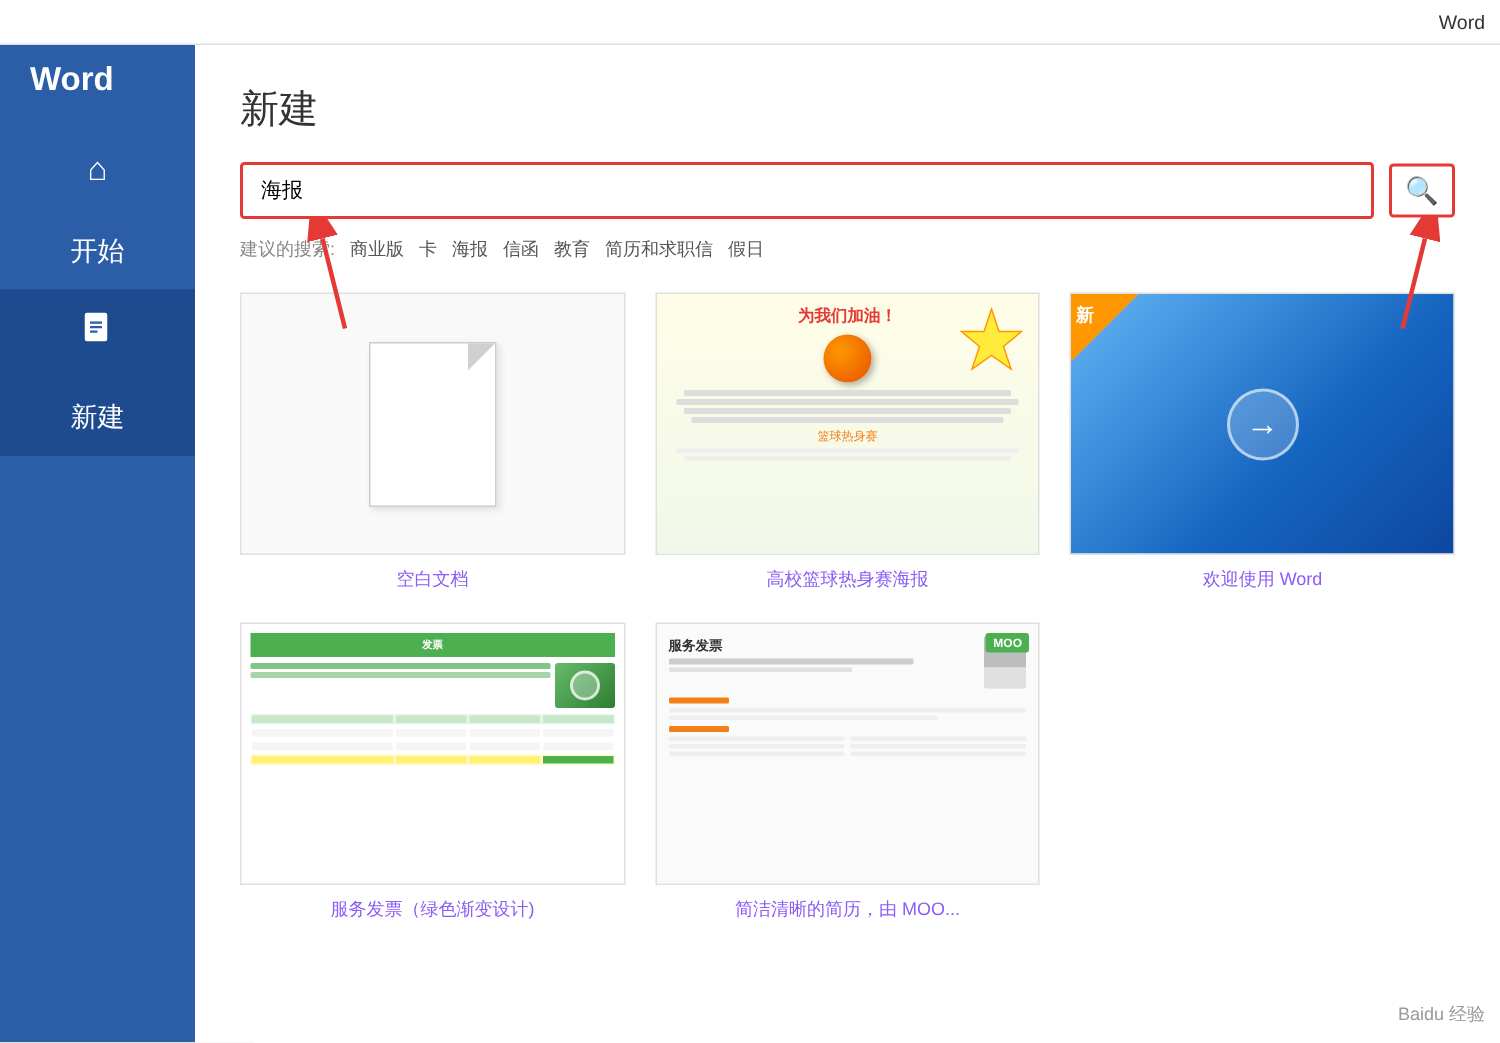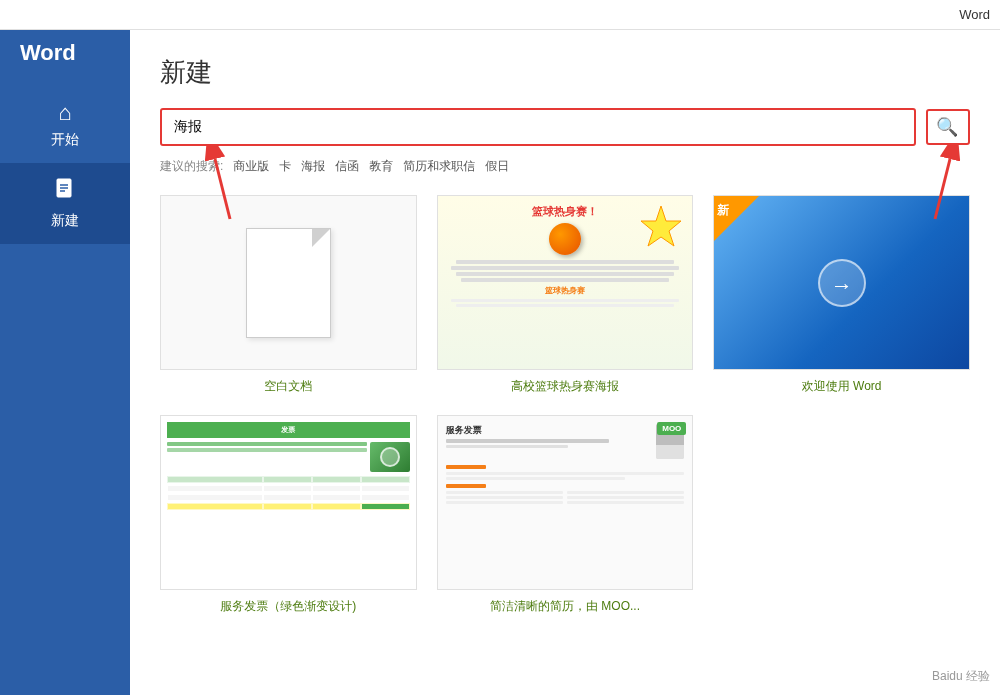--- a/index.html
+++ b/index.html
@@ -91,21 +91,22 @@
       color: #fff;
       gap: 5px;
     }
     .sidebar-item.active {
       background: #1e4b8f;
     }
     .sidebar-item .icon {
       font-size: 22px;
     }
     .sidebar-item .label {
-      font-size: 14px;
+      font-size: 18px;
+      margin-top: 24px;
     }
     .sidebar-history {
       width: 100%;
       padding: 14px 0 0 20px;
       color: #c8d8f0;
       font-size: 12px;
       margin-top: 10px;
       cursor: pointer;
     }
 
@@ -196,21 +197,21 @@
       background: #f9f9f9;
       display: flex;
       align-items: center;
       justify-content: center;
       overflow: hidden;
       position: relative;
     }
     .template-label {
       margin-top: 8px;
       font-size: 12px;
-      color: #4d7c0f;
+      color: #8b5cf6;
       text-align: center;
     }
 
     
     .search-wrapper {
       position: relative;
       margin-bottom: 8px;
     }
   </style>
 </head>
@@ -304,31 +305,31 @@
       <div class="template-item">
         <div class="template-thumb">
           <div style="width:100%; height:100%; background: linear-gradient(180deg, #fffde7 0%, #f1f8e9 100%); padding:8px; position:relative; overflow:hidden;">
 
             <div style="position:absolute; top:8px; right:8px; z-index:2;">
               <svg width="45" height="45" viewBox="0 0 45 45">
                 <polygon points="22,2 27,17 42,17 30,27 35,42 22,33 9,42 14,27 2,17 17,17" fill="#ffeb3b" stroke="#ff9800" stroke-width="1"></polygon>
               </svg>
             </div>
 
-            <div style="font-size:11px; font-weight:bold; color:#e53935; text-align:center; line-height:1.3; margin-bottom:5px;">篮球热身赛！</div>
+            <div style="font-size:11px; font-weight:bold; color:#e53935; text-align:center; line-height:1.3; margin-bottom:5px;">为我们加油！</div>
 
             <div style="width:32px; height:32px; background:radial-gradient(circle at 35% 35%, #ff9800, #e65100); border-radius:50%; margin:0 auto 5px auto; box-shadow:2px 2px 5px rgba(0,0,0,0.3);"></div>
 
             <div style="font-size:6px; color:#555; text-align:center; line-height:1.5; margin-bottom:3px;">
               <div style="height:4px; background:#ddd; margin:2px 10px; border-radius:1px;"></div>
               <div style="height:4px; background:#ddd; margin:2px 5px; border-radius:1px;"></div>
               <div style="height:4px; background:#ddd; margin:2px 10px; border-radius:1px;"></div>
               <div style="height:4px; background:#ddd; margin:2px 15px; border-radius:1px;"></div>
             </div>
-            <div style="font-size:8px; color:#f57f17; font-weight:bold; text-align:center;">篮球热身赛</div>
+            <div style="font-size:8px; color:#f57f17; font-weight:normal; text-align:center;">篮球热身赛</div>
             <div style="font-size:6px; color:#888; text-align:center; margin-top:3px;">
               <div style="height:3px; background:#eee; margin:2px 5px; border-radius:1px;"></div>
               <div style="height:3px; background:#eee; margin:2px 10px; border-radius:1px;"></div>
             </div>
           </div>
         </div>
         <span class="template-label">高校篮球热身赛海报</span>
       </div>
 
       <div class="template-item">

